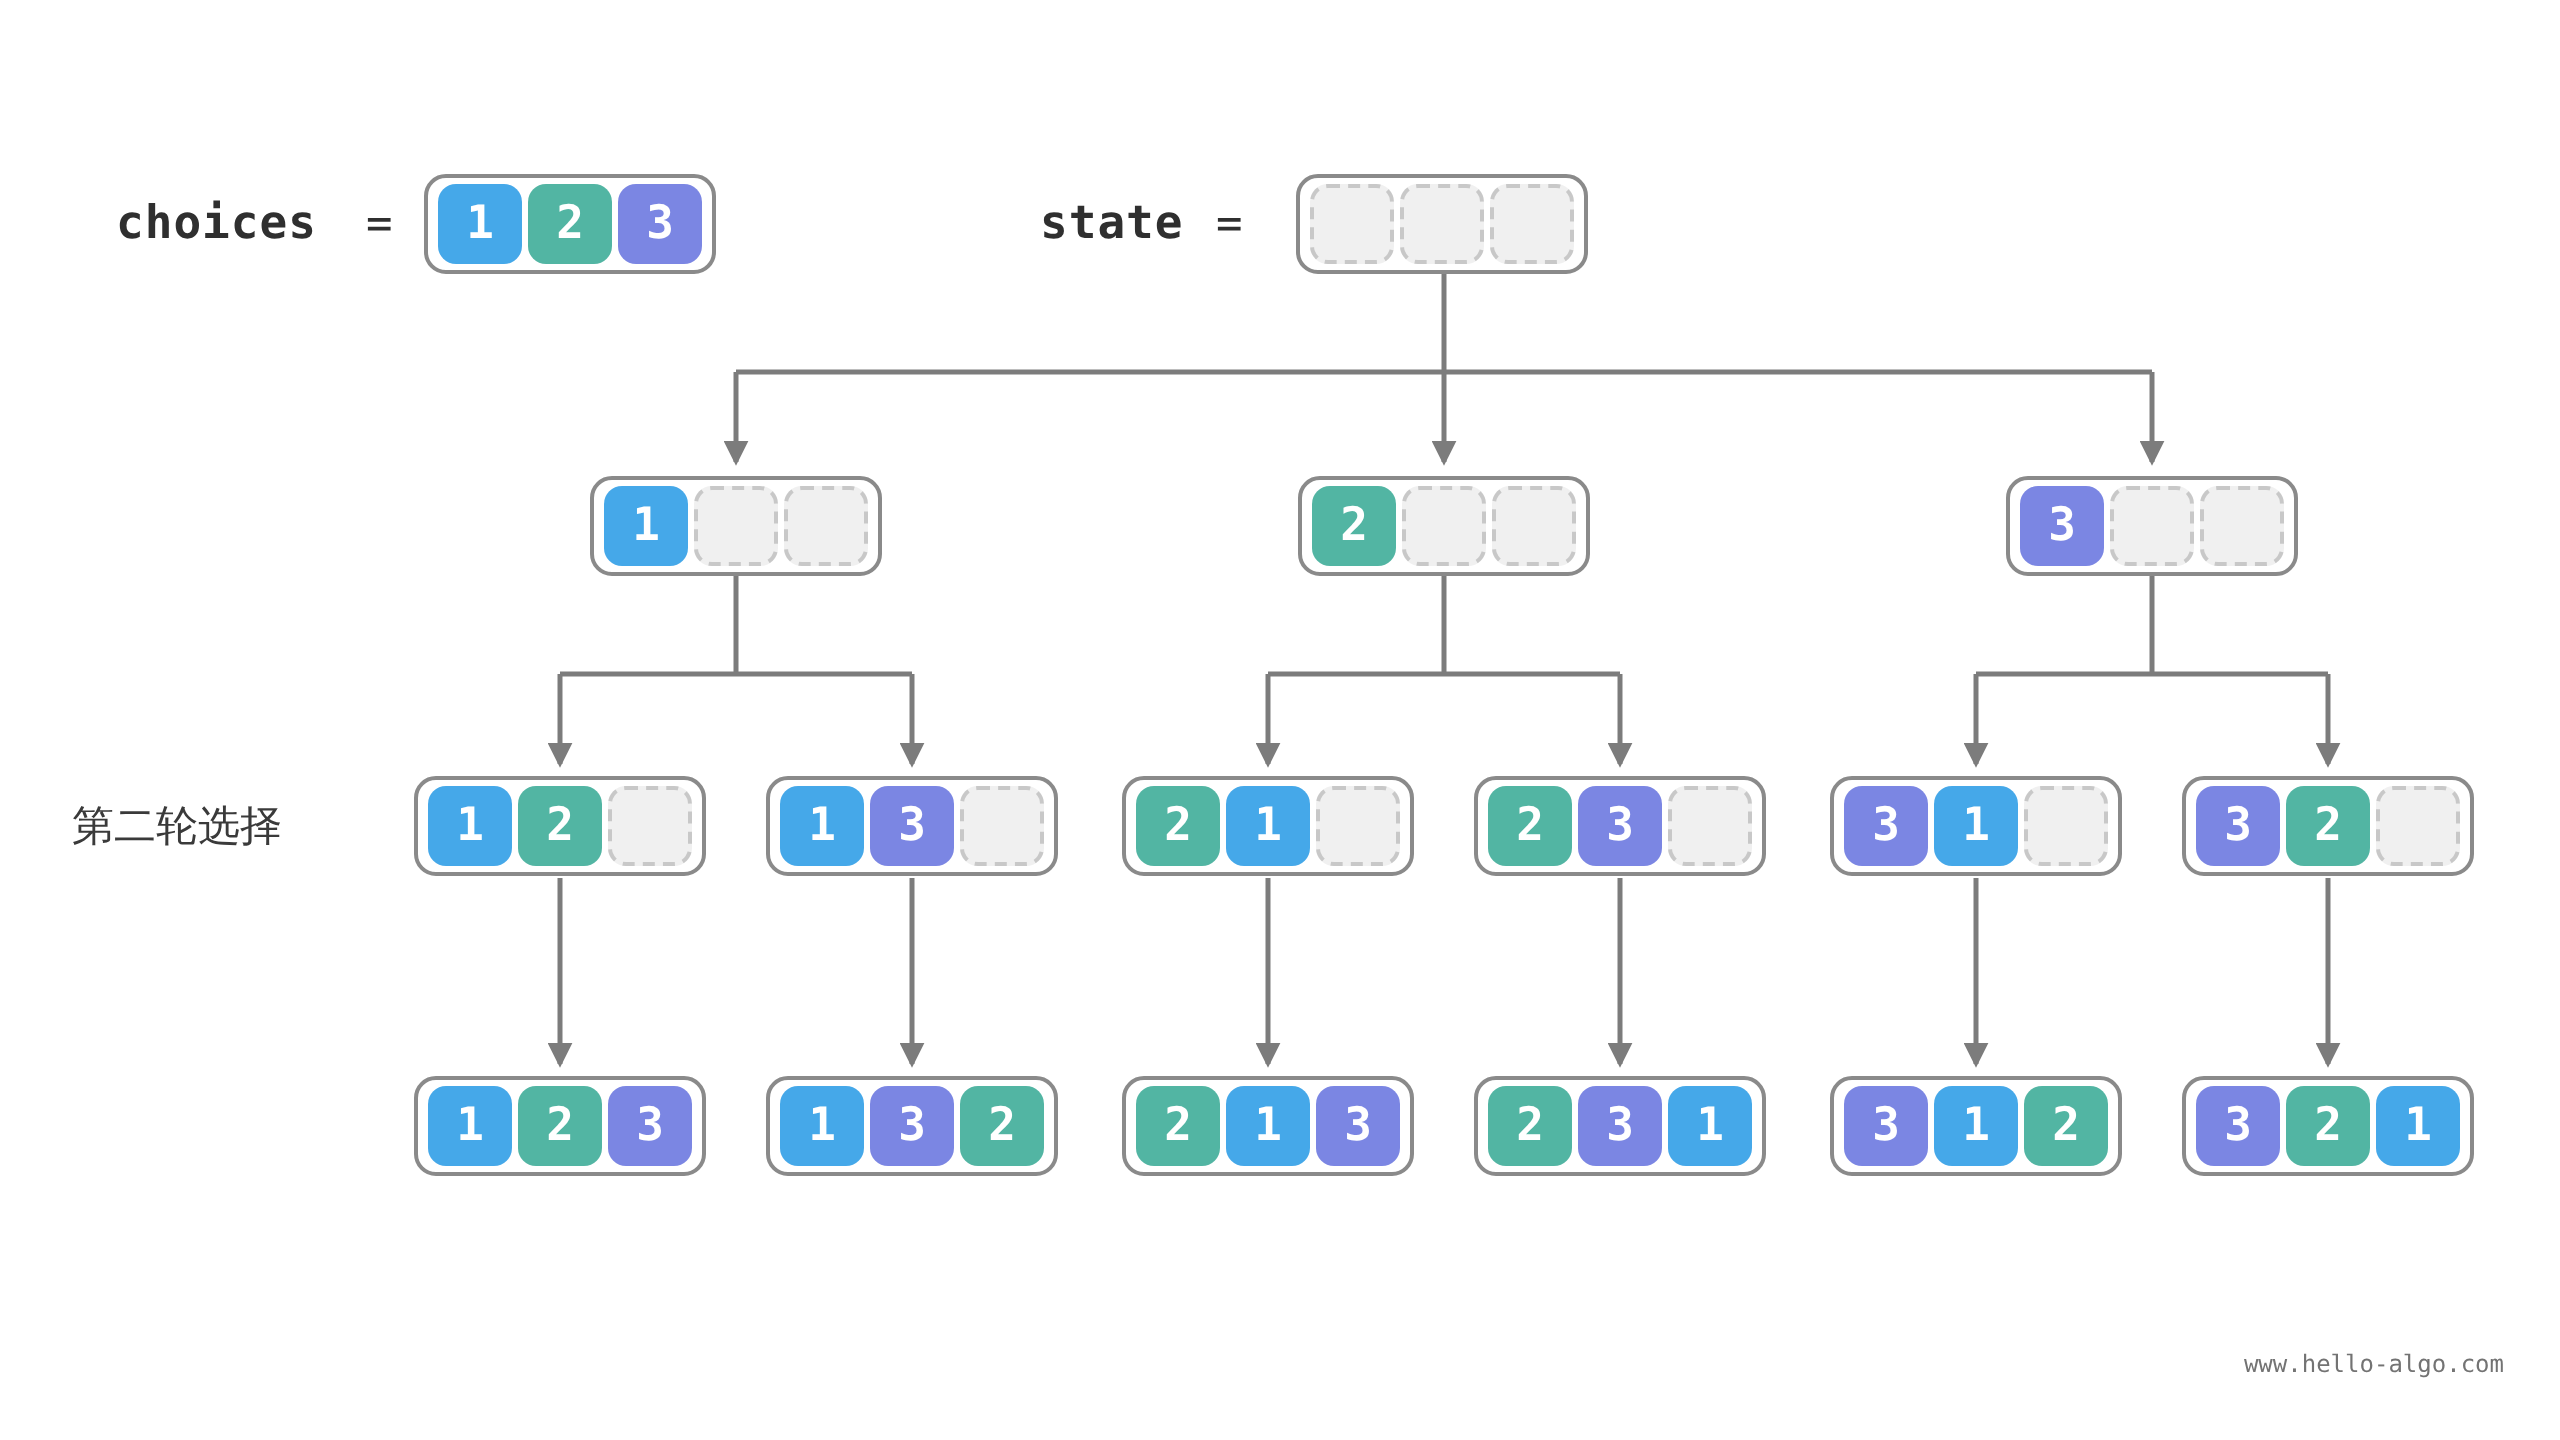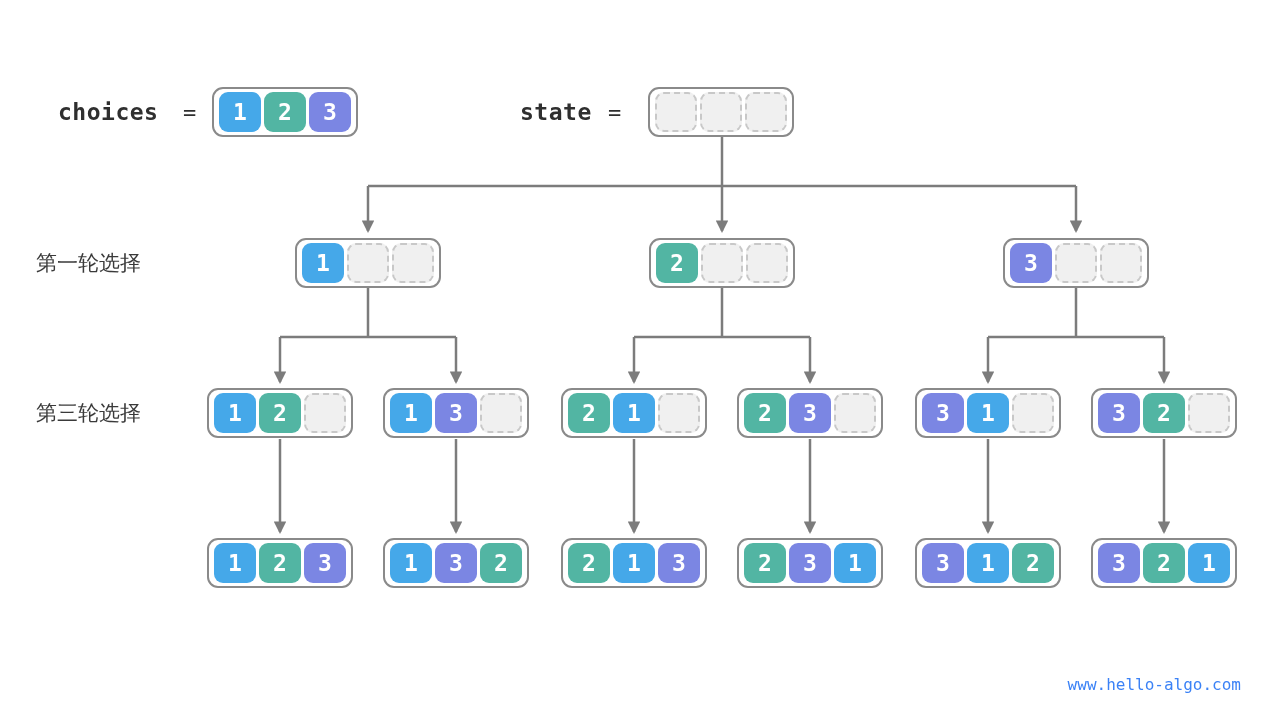--- a/index.html
+++ b/index.html
@@ -17,23 +17,23 @@
   .cell.empty{background:#F0F0F0;border:2px dashed #C8C8C8;}
 
   .hlabel{position:absolute;top:87px;height:50px;display:flex;align-items:center;
           font-family:"DejaVu Sans Mono","Liberation Mono",monospace;
           font-weight:bold;font-size:23px;color:#2F2F2F;letter-spacing:0.5px;}
   .heq{position:absolute;top:87px;height:50px;display:flex;align-items:center;
        font-family:"DejaVu Sans Mono","Liberation Mono",monospace;
        font-size:22px;color:#2F2F2F;}
   .row-label{position:absolute;left:36px;height:50px;display:flex;align-items:center;
              font-size:21px;color:#3A3A3A;}
-  .watermark{position:absolute;right:55px;top:675px;
+  .watermark{position:absolute;right:44px;top:675px;
              font-family:"DejaVu Sans Mono","Liberation Mono",monospace;
-             font-size:16px;color:#3b82f6;}
+             font-size:12px;color:#737373;}
 </style>
 </head>
 <body>
 
 <div id="stage">
 
   <svg id="arrows" viewBox="0 0 1280 720" xmlns="http://www.w3.org/2000/svg">
     <defs>
       <marker id="arrowhead" viewBox="0 0 10 10" refX="8.5" refY="5" markerWidth="5" markerHeight="5" orient="auto">
         <path d="M0 0 L10 5 L0 10 z" fill="#7C7C7C"></path>
@@ -57,22 +57,21 @@
         <line x1="988" x2="988" y1="439" y2="532" marker-end="url(#arrowhead)"></line>
         <line x1="1164" x2="1164" y1="439" y2="532" marker-end="url(#arrowhead)"></line>
       </g>
   </svg>
 
   <div class="hlabel" style="left:58px">choices</div>
   <div class="heq" style="left:183px">=</div>
   <div class="hlabel" style="left:520px">state</div>
   <div class="heq" style="left:608px">=</div>
 
-  <div class="row-label" style="top:238px">第一轮选择</div>
-  <div class="row-label" style="top:388px">第三轮选择</div>
+  <div class="row-label" style="top:388px">第二轮选择</div>
 
   <div class="watermark">www.hello-algo.com</div>
 <div class="abox" style="left: 212px; top: 87px;">
       <div class="cell filled" style="background: rgb(69, 168, 233);">1</div>
       <div class="cell filled" style="background: rgb(82, 181, 163);">2</div>
       <div class="cell filled" style="background: rgb(123, 134, 227);">3</div>
     </div>
     <div class="abox" style="left: 648px; top: 87px;">
       <div class="cell empty"></div>
       <div class="cell empty"></div>

